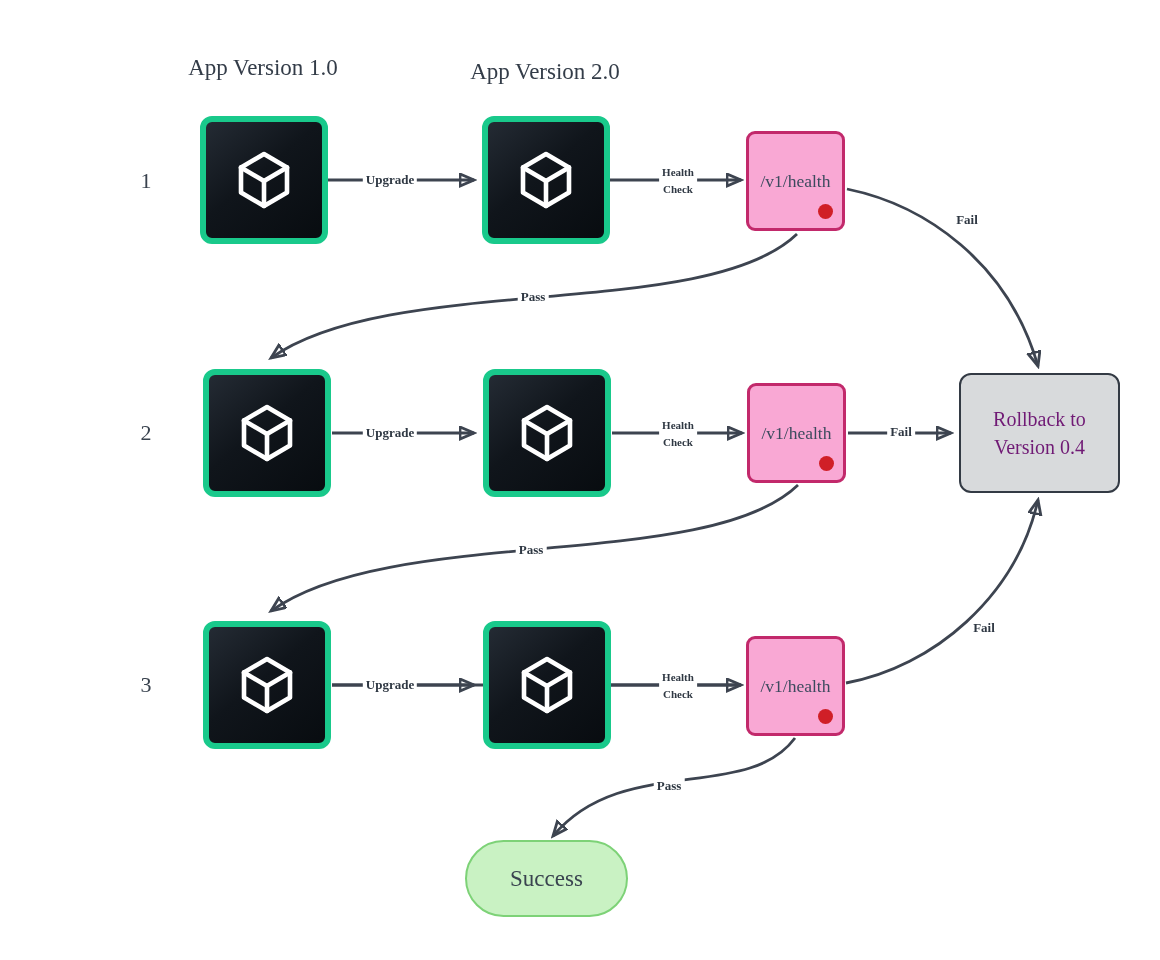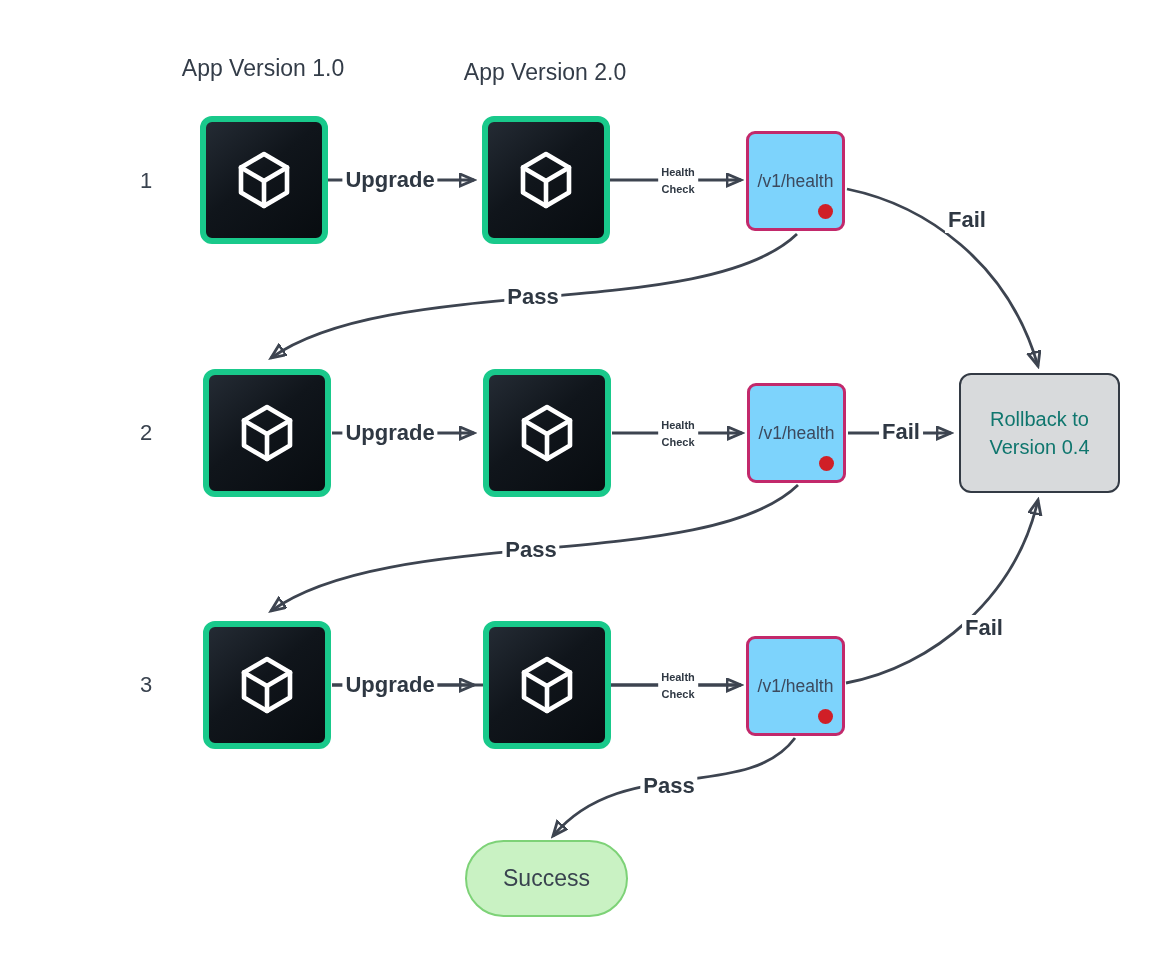--- a/index.html
+++ b/index.html
@@ -1,62 +1,62 @@
 <!DOCTYPE html>
 <html><head>
 <meta charset="utf-8">
 <style>
   html,body { margin:0; padding:0; background:#ffffff; }
   .canvas {
     position:relative; width:1124px; height:960px; background:#ffffff;
-    font-family:Liberation Sans, sans-serif; overflow:hidden;
+    font-family:Liberation Serif, serif; overflow:hidden;
   }
   svg.edges { position:absolute; inset:0; z-index:1; }
   svg.edges path { fill:none; stroke:#3d4450; stroke-width:2.8px; }
 
   .col-header {
     position:absolute; transform:translate(-50%,-50%);
     font-size:23px; color:#333c48; white-space:nowrap; z-index:2;
   }
   .row-num {
     position:absolute; transform:translate(-50%,-50%);
     font-size:22px; color:#39424e; z-index:2;
   }
   .node-app {
     position:absolute; width:128px; height:128px; box-sizing:border-box;
     border:6px solid #19c98b; border-radius:12px;
     background:linear-gradient(140deg,#242b34 0%,#10151b 45%,#080c10 100%);
     display:flex; align-items:center; justify-content:center; z-index:2;
   }
   .node-health {
     position:absolute; width:99px; height:100px; box-sizing:border-box;
-    background:#7dd3fc; border:3px solid #c2296b; border-radius:9px;
+    background:#f9a8d4; border:3px solid #c2296b; border-radius:9px;
     display:flex; align-items:center; justify-content:center;
     font-size:17.5px; color:#3c4a5e; z-index:2;
   }
   .node-health .dot {
     position:absolute; right:9px; bottom:9px; width:15px; height:15px;
     border-radius:50%; background:#d01f27;
   }
   .node-rollback {
     position:absolute; left:959px; top:373px; width:161px; height:120px;
     box-sizing:border-box; background:#d8dadc; border:2px solid #333a44;
     border-radius:12px; display:flex; flex-direction:column;
     align-items:center; justify-content:center; text-align:center;
-    font-size:20px; line-height:1.4; color:#0f766e; z-index:2;
+    font-size:20px; line-height:1.4; color:#701a75; z-index:2;
   }
   .node-success {
     position:absolute; left:465px; top:840px; width:163px; height:77px;
     box-sizing:border-box; background:#c9f2c3; border:2px solid #7dd277;
     border-radius:40px; display:flex; align-items:center; justify-content:center;
     font-size:23px; color:#39434f; z-index:2;
   }
   .lbl {
     position:absolute; transform:translate(-50%,-50%);
-    font-size:22px; font-weight:bold; color:#2f3843;
+    font-size:13px; font-weight:bold; color:#2f3843;
     background:#ffffff; padding:0 3px; white-space:nowrap; z-index:3;
   }
   .lbl2 {
     position:absolute; transform:translate(-50%,-50%);
     font-size:11px; font-weight:bold; color:#2f3843; text-align:center;
     line-height:1.5; background:#ffffff; padding:0 3px; z-index:3;
   }
   .cube { display:block; }
 </style>
 </head>

